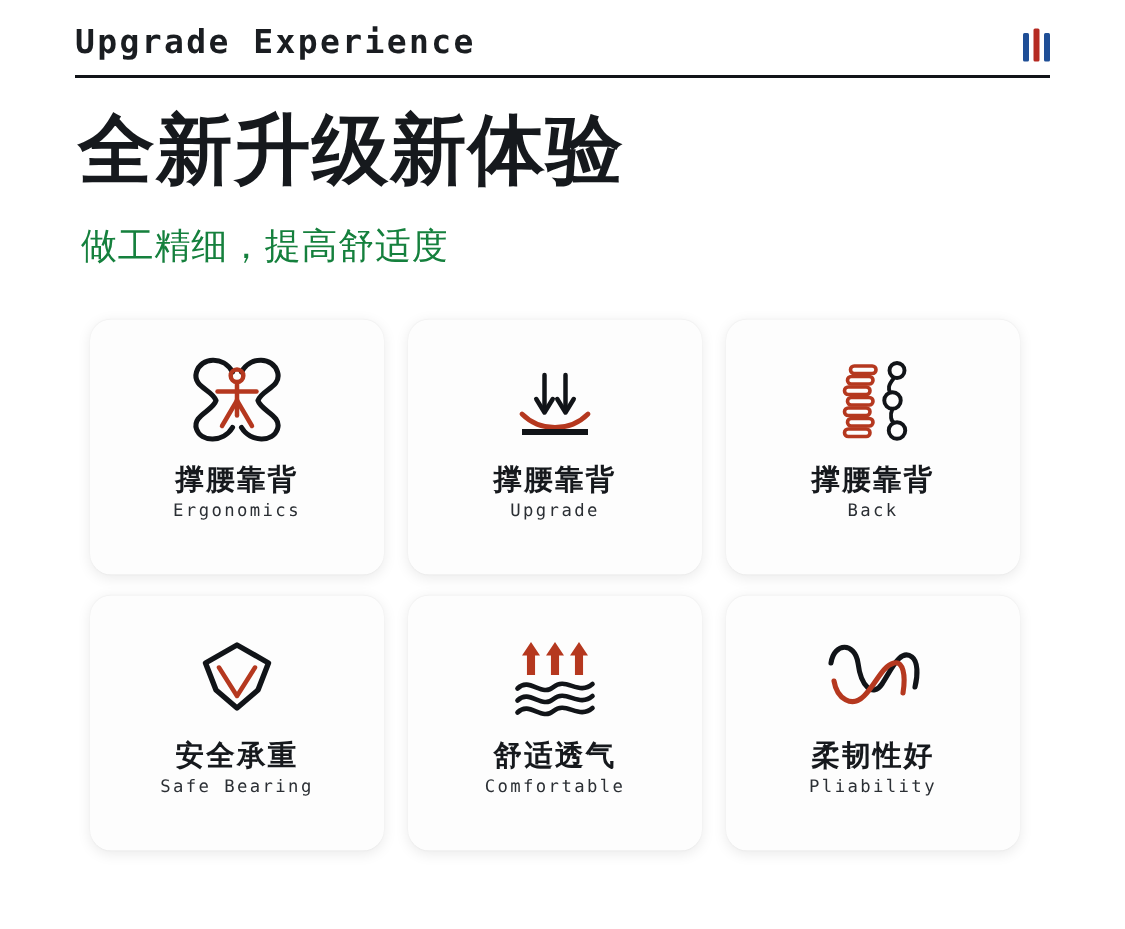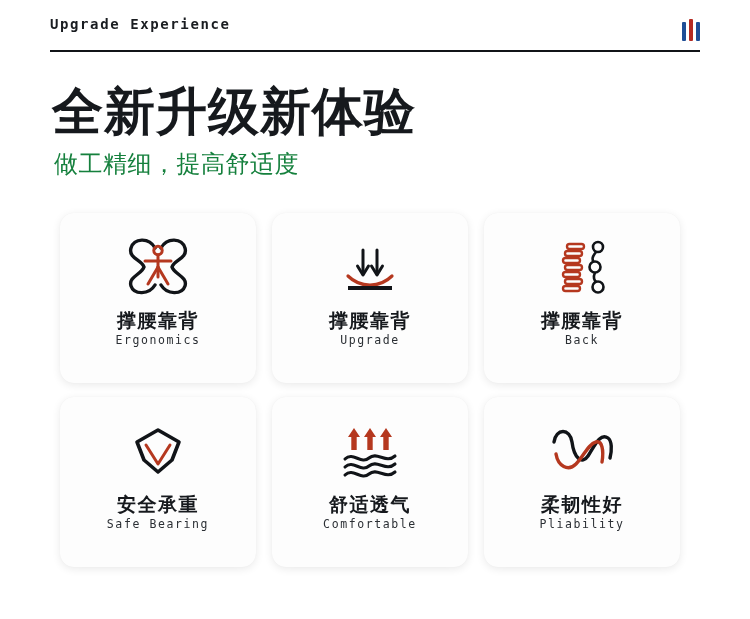--- a/index.html
+++ b/index.html
@@ -27,21 +27,21 @@
     top: 10px;
     width: 650px;
     height: 42px;
     border-bottom: 2px solid #111418;
     box-sizing: border-box;
   }
   .header-title {
     position: absolute;
     left: 0;
     top: 6px;
-    font-size: 14px;
+    font-size: 22px;
     font-weight: bold;
     letter-spacing: 1.6px;
     color: #1a1d21;
     font-family: "DejaVu Sans Mono", "Liberation Mono", monospace;
     white-space: nowrap;
   }
   .header-mark {
     position: absolute;
     right: 0;
     top: 9px;
@@ -56,21 +56,21 @@
     border-radius: 1px;
   }
   .bar-a { height: 19px; background: #1f4e96; }
   .bar-b { height: 22px; background: #b52a22; }
   .bar-c { height: 19px; background: #1f4e96; }
 
   
   .hero-title {
     position: absolute;
     left: 52px;
-    top: 84px;
+    top: 72px;
     font-size: 51px;
     font-weight: bold;
     color: #16191d;
     letter-spacing: 1px;
     line-height: 1.1;
     white-space: nowrap;
   }
   .hero-sub {
     position: absolute;
     left: 54px;

